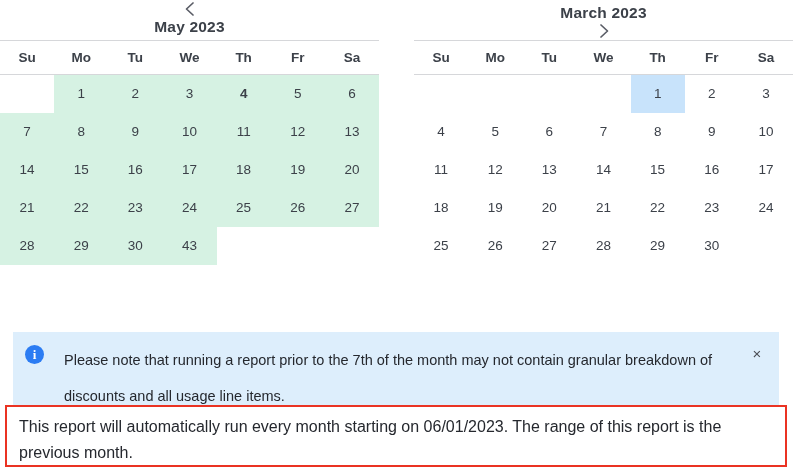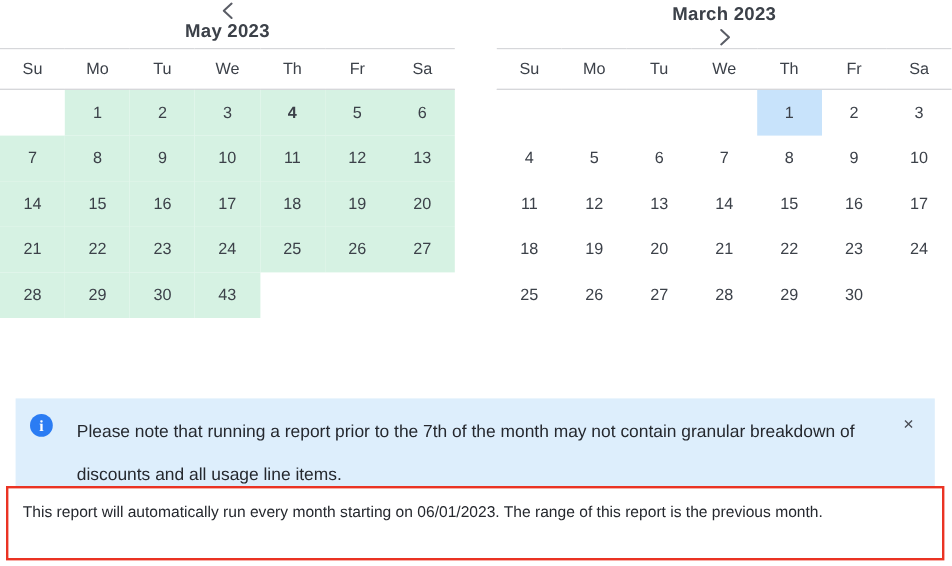--- a/index.html
+++ b/index.html
@@ -58,21 +58,21 @@
   .chev svg { display: block; }
   .chev-spacer { width: 34px; height: 34px; }
 
   table.grid {
     border-collapse: collapse;
     width: 100%;
     table-layout: fixed;
   }
   table.grid thead th {
     font-size: 13.5px;
-    font-weight: normal;
+    font-weight: bold;
     color: #3c4149;
     text-align: center;
     padding: 9px 0 9px 0;
     border-top: 1px solid #d6d7da;
     border-bottom: 1px solid #d6d7da;
   }
   table.grid tbody td {
     height: 38px;
     text-align: center;
     vertical-align: middle;
@@ -145,21 +145,21 @@
     left: 5px;
     top: 405px;
     width: 782px;
     height: 62px;
     box-sizing: border-box;
     border: 2px solid #ea3323;
     background: #ffffff;
     padding: 7px 12px;
   }
   .notice-text {
-    font-size: 13px;
+    font-size: 16px;
     line-height: 26px;
     color: #25282e;
   }
 </style>
 </head>
 <body>
 
 <div class="cal-wrap">
 
   <div class="cal left">

